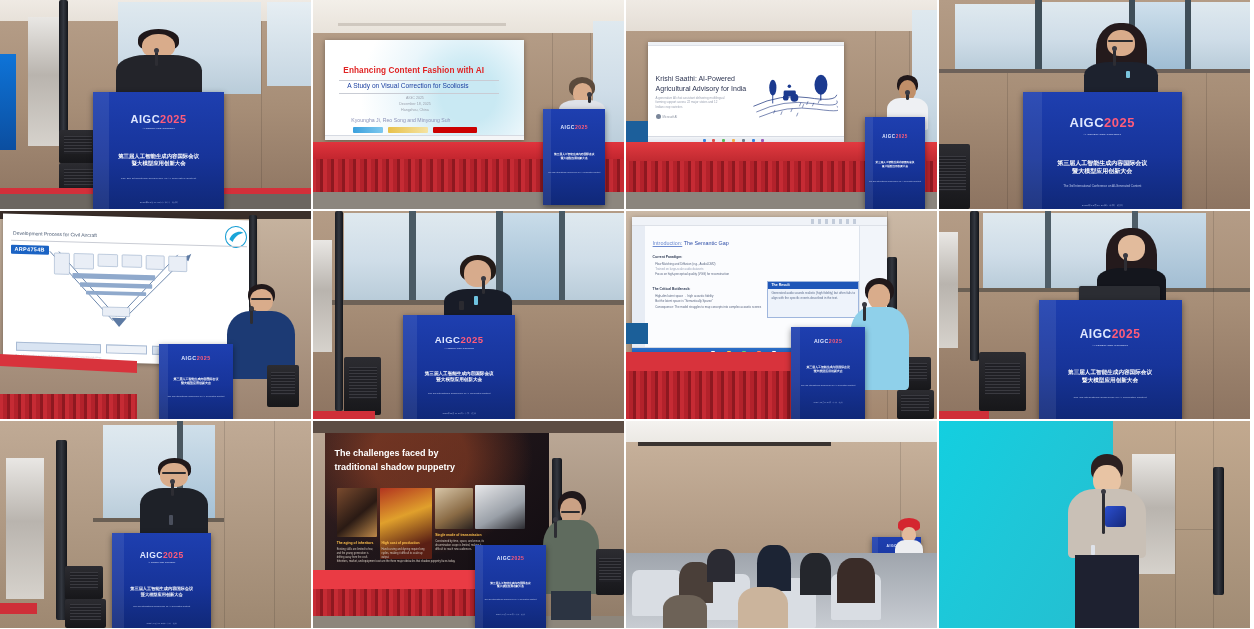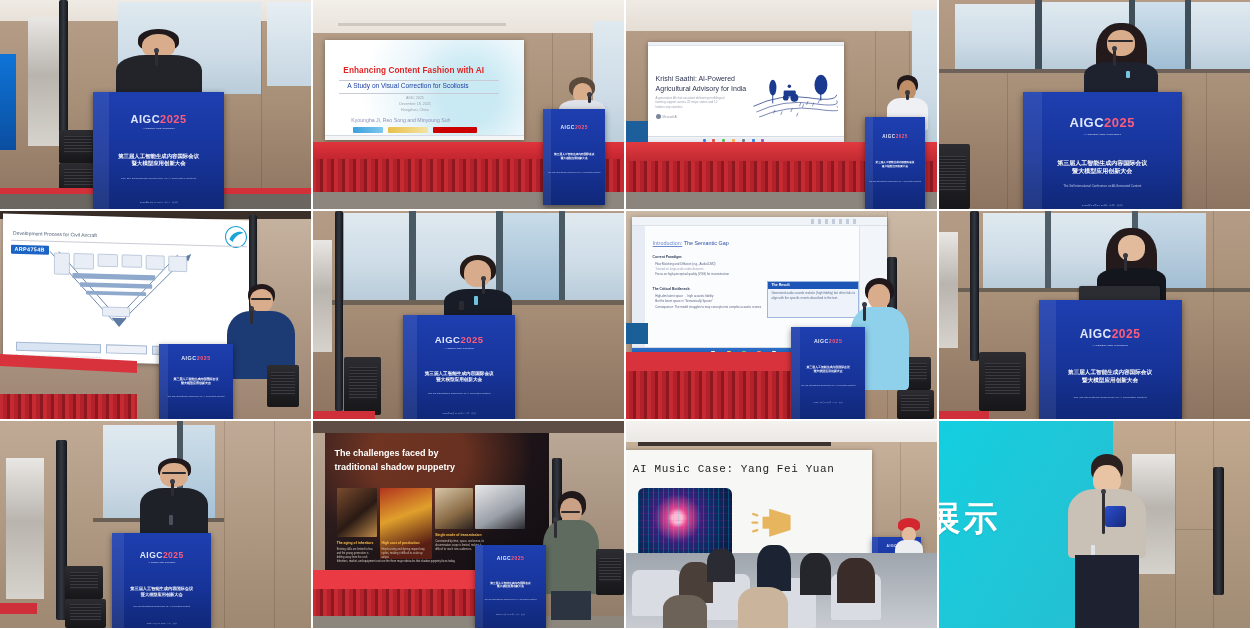--- a/index.html
+++ b/index.html
@@ -627,35 +627,20 @@
     <div class="speaker" style="left:91%;top:62%;width:9%;height:22%"></div>
   </div>
 
   <div class="tile">
     <div class="room">
       <div class="ceiling" style="height:13%;background:linear-gradient(#f4f2ef,#e9e6e1)"></div>
       <div class="wallwood" style="top:10%;background:linear-gradient(180deg,#c6b09a,#9e8670)"></div>
       <div class="blur-dark" style="left:4%;top:10%;width:62%;height:2%;background:#3a3330"></div>
       <div class="panelline" style="left:88%;top:10%;width:1px;height:90%"></div>
     </div>
-    <div class="screen" style="left:-1%;top:14%;width:80%;height:62%;background:#f7f7f5">
-      <div class="t11title" style="left:4%;top:10%">AI Music Case: Yang Fei Yuan</div>
-      <div class="artimg" style="left:6%;top:30%;width:38%;height:58%"></div>
-      <div class="spk-ico" style="left:50%;top:44%;width:20%;height:26%">
-        <svg viewBox="0 0 60 50" style="width:100%;height:100%">
-          <polygon points="26,4 26,46 58,36 58,14" fill="#e8b55f"></polygon>
-          <rect x="16" y="16" width="12" height="18" fill="#e8b55f"></rect>
-          <g stroke="#e8b55f" stroke-width="3.5" stroke-linecap="round">
-            <path d="M8 14 L2 12"></path>
-              <path d="M8 25 L1 25"></path>
-              <path d="M8 36 L2 38"></path>
-          </g>
-        </svg>
-      </div>
-    </div>
     <div class="podium" style="left:79%;top:56%;width:16%;height:30%">
       <div class="pod-logo" style="top:12%;font-size:3.4px">
         <span>AIGC</span><span class="yr">2025</span>
       </div>
       <div class="pod-cn" style="top:44%;font-size:2.1px">
         <div>第三届人工智能生成内容国际会议</div>
         <div>暨大模型应用创新大会</div>
       </div>
     </div>
     <div class="person" style="left:86%;top:47%;width:10%;height:24%">
@@ -680,21 +665,20 @@
 
   <div class="tile">
     <div class="room">
       <div class="wallwood" style="top:0;left:55%;right:0;background:linear-gradient(180deg,#c2a98f,#a08b74)"></div>
       <div class="panelline" style="left:76%;top:0;width:1px;height:100%"></div>
       <div class="panelline" style="left:88%;top:0;width:1px;height:100%"></div>
       <div class="panelline" style="left:55%;top:52%;width:33%;height:1px"></div>
       <div class="mountainpanel" style="left:62%;top:16%;width:14%;height:58%"></div>
     </div>
     <div class="tealwall" style="left:0;top:0;width:56%;height:100%"></div>
-    <div class="t12text" style="left:-4%;top:36%">展示</div>
     <div class="pole" style="left:88%;top:22%;width:3.5%;height:62%"></div>
     <div class="person" style="left:41%;top:16%;width:26%;height:84%">
       <div class="hair" style="left:30%;top:0;width:40%;height:16%;background:#2b2020"></div>
       <div class="head" style="left:33%;top:6%;width:34%;height:17%;background:#e8c4a4"></div>
       <div class="torso" style="left:2%;top:20%;width:96%;height:40%;background:#c9c0b6"></div>
       <div style="position:absolute;left:10%;top:58%;width:80%;height:42%;background:#1e2130"></div>
       <div class="mic" style="left:44%;top:22%;height:24%"></div>
       <div style="position:absolute;left:48%;top:30%;width:26%;height:12%;border-radius:3px;background:linear-gradient(135deg,#2b4fd0,#15287a)"></div>
       <div class="badge" style="left:30%;top:52%;background:#dfe3ea;height:10px"></div>
     </div>

